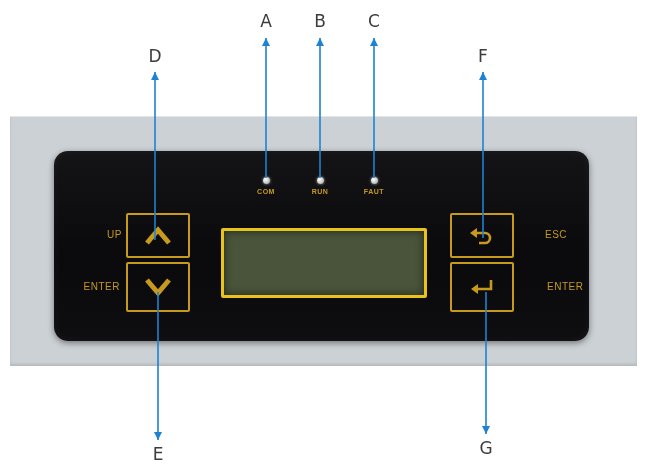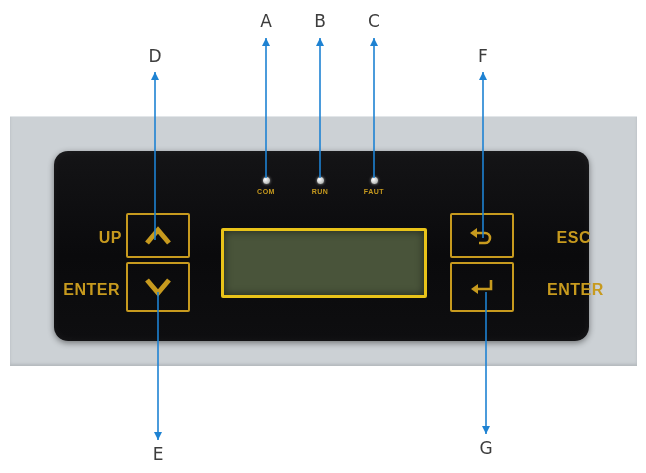--- a/index.html
+++ b/index.html
@@ -44,26 +44,26 @@
   .key {
     position:absolute; background:transparent; border:2px solid #c79a1e;
     border-radius:2px; display:flex; align-items:center; justify-content:center;
     padding:0; cursor:pointer;
   }
   .key-up    { left:72px;  top:62px;  width:64px; height:45px; }
   .key-down  { left:72px;  top:111px; width:64px; height:50px; }
   .key-esc   { left:396px; top:62px;  width:64px; height:45px; }
   .key-enter { left:396px; top:111px; width:64px; height:50px; }
   .key-label {
-    position:absolute; color:#c79a1e; font-size:16px; font-weight:bold;
+    position:absolute; color:#c79a1e; font-size:10px; font-weight:normal;
     letter-spacing:.5px;
   }
   .lbl-up    { left:14px;  top:78px;  width:54px; text-align:right; }
   .lbl-down  { left:8px;   top:130px; width:58px; text-align:right; }
-  .lbl-esc   { left:467px; top:78px;  width:70px; text-align:right; }
+  .lbl-esc   { left:467px; top:78px;  width:70px; text-align:center; }
   .lbl-enter { left:467px; top:130px; width:70px; text-align:left;padding-left:26px; }
   
   .overlay { position:absolute; left:0; top:0; z-index:5; pointer-events:none; }
   .callout {
     position:absolute; z-index:6; transform:translateX(-50%);
     font-size:17px; color:#3d3d3d; font-family:"DejaVu Sans", sans-serif;
   }
 </style>
 </head>
 <body>

